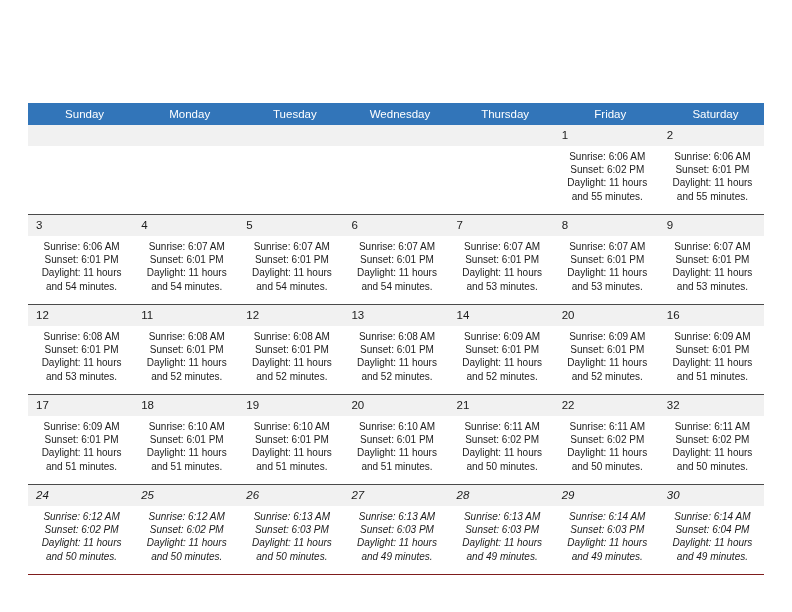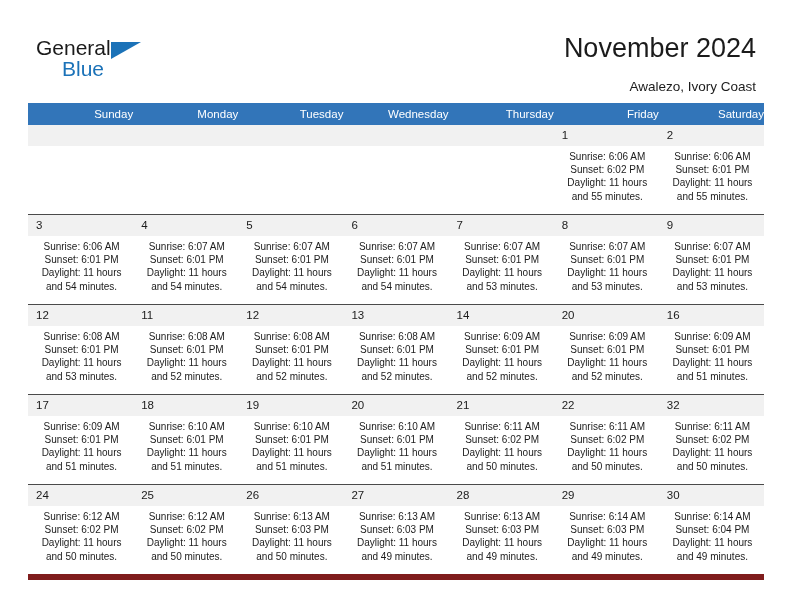--- a/index.html
+++ b/index.html
@@ -90,38 +90,39 @@
     border-collapse: collapse;
     table-layout: fixed;
   }
   .calendar col { width: 105.14px; }
 
   .calendar thead th {
     background: #3275b9;
     color: #ffffff;
     font-size: 11.5px;
     font-weight: normal;
-    text-align: right;
+    text-align: center;
     padding: 5px 0 5px 8px;
     height: 12px;
     border: none;
   }
 
   .calendar tbody td {
     vertical-align: top;
     padding: 0;
     border-top: 1px solid #4a4a4a;
     background: #ffffff;
     height: 89px;
   }
   .calendar tbody tr:first-child td {
     border-top: none;
   }
   .calendar tbody tr:last-child td {
-    border-bottom: 6px solid #7f1d1d;
+    border-bottom: 1px solid #7f1d1d;
+    font-style: italic;
   }
 
   .daynum {
     display: block;
     background: #f1f1f1;
     font-size: 11.5px;
     color: #1b1b1b;
     padding: 4px 0 4px 8px;
     height: 13px;
     line-height: 13px;
@@ -139,29 +140,20 @@
     text-align: center;
   }
   .info div { white-space: nowrap; }
   .info .daylight { white-space: normal; }
 </style>
 </head>
 <body>
 
 <div class="page">
 
-  <div class="header">
-    <div class="logo">
-      <span class="logo-general">General</span>
-      <span class="logo-tri"></span>
-      <span class="logo-blue">Blue</span>
-    </div>
-    <div class="title">November 2024</div>
-    <div class="subtitle">Awalezo, Ivory Coast</div>
-  </div>
 
   <table class="calendar">
     <colgroup>
       <col>
         <col>
         <col>
         <col>
         <col>
         <col>
         <col>

